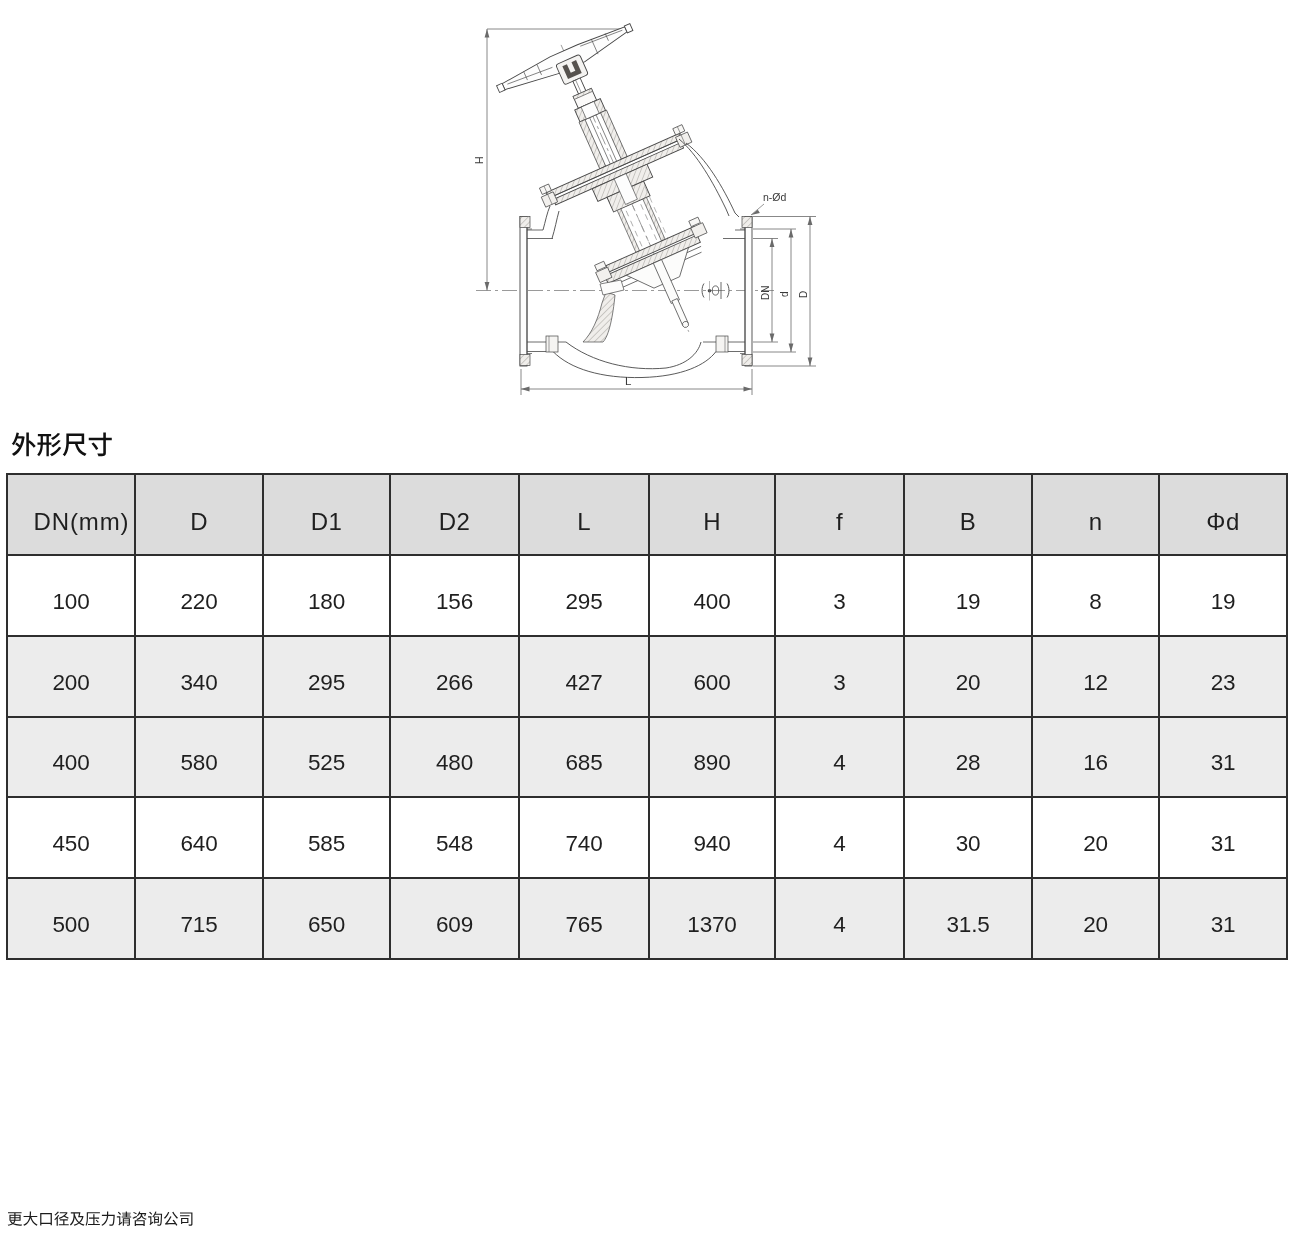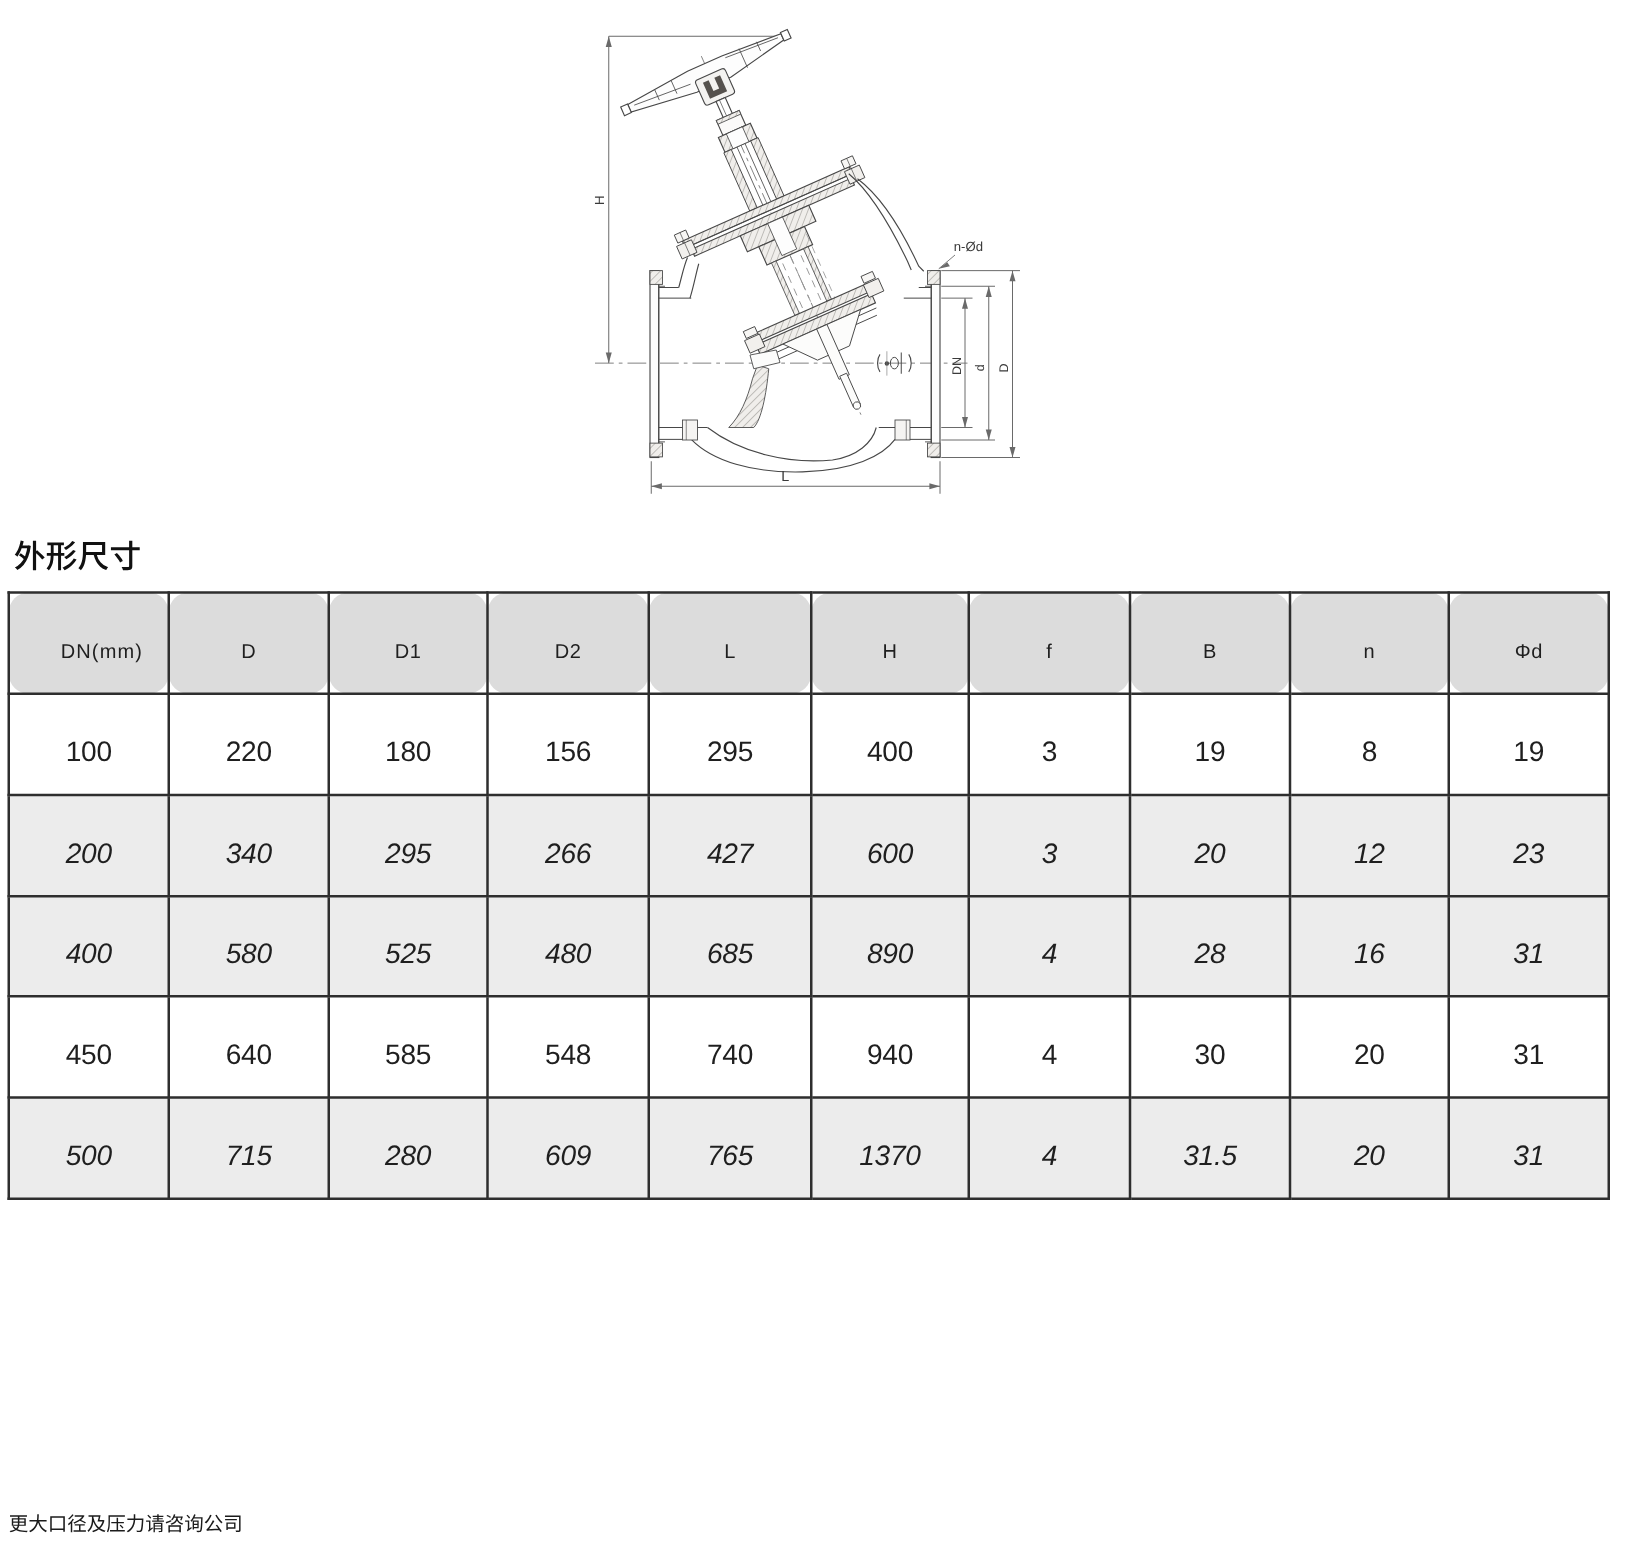--- a/index.html
+++ b/index.html
@@ -1,19 +1,19 @@
 <!DOCTYPE html>
 <html><head><meta charset="utf-8"><title>Valve dimensions</title><style>
 html,body{margin:0;padding:0;background:#fff;}
 body{width:1300px;height:1238px;position:relative;overflow:hidden;font-family:"Liberation Sans",sans-serif;}
 table.t{position:absolute;left:6px;top:473px;border-collapse:collapse;table-layout:fixed;width:1282px;}
 table.t td{border:2px solid #2e2e2e;text-align:center;vertical-align:middle;font-size:22.5px;color:#1f1f1f;height:65.8px;padding:13px 0 0 0;letter-spacing:-0.2px;}
-table.t tr.hd td{background:#dcdcdc;font-size:16px;height:64px;padding-top:15px;letter-spacing:0.4px;border-radius:16px;}
+table.t tr.hd td{background:#dcdcdc;font-size:24px;height:64px;padding-top:15px;letter-spacing:0.4px;}
 table.t tr.hd td:first-child{padding-left:21px;letter-spacing:0.9px;}
-table.t tr.alt td{background:#ececec;font-style:italic;}
+table.t tr.alt td{background:#ececec;}
 </style></head>
 <body>
 
 <svg style="position:absolute;left:0;top:0" width="1300" height="1238" viewBox="0 0 1300 1238">
     <defs>
       <pattern id="hx" width="4.5" height="4.5" patternUnits="userSpaceOnUse" patternTransform="rotate(45)">
         <rect width="4.5" height="4.5" fill="#f0eeeb"></rect>
         <line x1="0" y1="0" x2="0" y2="4.5" stroke="#94928e" stroke-width="0.85"></line>
       </pattern>
     </defs>
@@ -294,21 +294,21 @@
         <td>740</td>
         <td>940</td>
         <td>4</td>
         <td>30</td>
         <td>20</td>
         <td>31</td>
       </tr>
       <tr class="alt">
         <td>500</td>
         <td>715</td>
-        <td>280</td>
+        <td>650</td>
         <td>609</td>
         <td>765</td>
         <td>1370</td>
         <td>4</td>
         <td>31.5</td>
         <td>20</td>
         <td>31</td>
       </tr>
     </tbody>
   </table>

